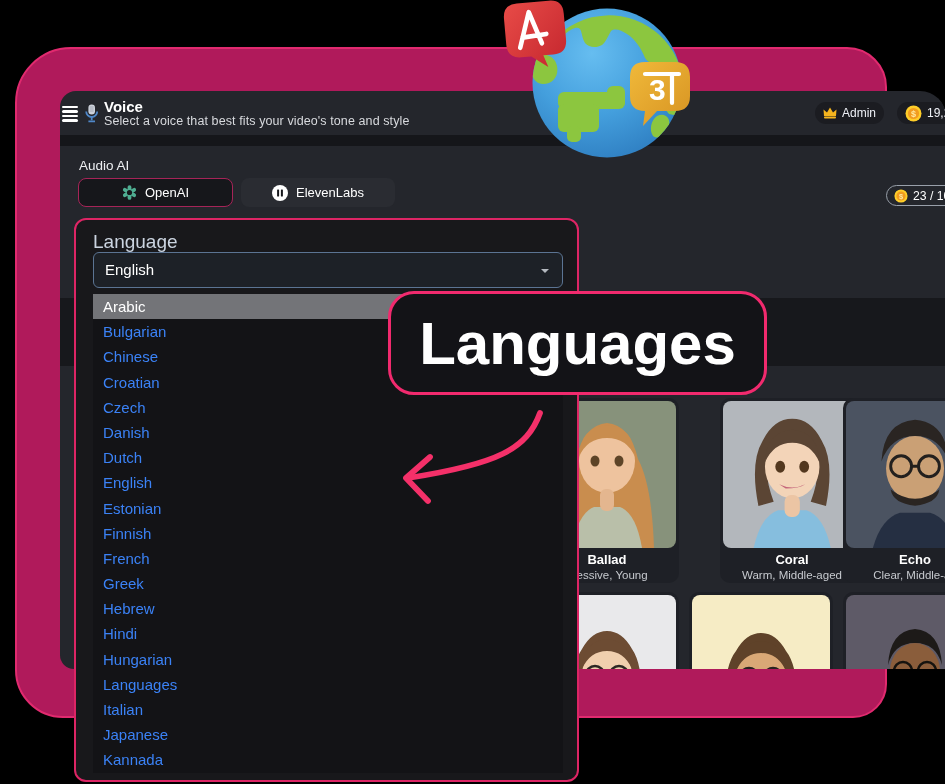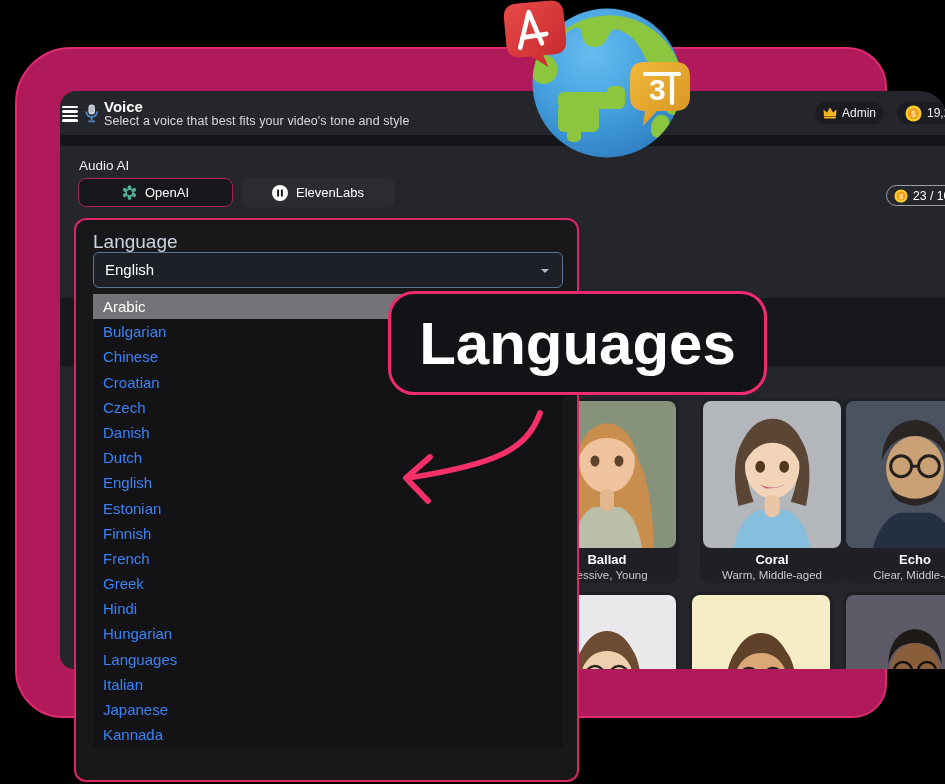--- a/index.html
+++ b/index.html
@@ -120,21 +120,21 @@
       <ellipse cx="69" cy="60" rx="28" ry="32" fill="#eec39e"></ellipse>
       <path d="M41 56 Q42 26 69 24 Q96 26 97 56 Q89 37 69 37 Q49 37 41 56 Z" fill="#c98d4e"></path>
       <ellipse cx="57" cy="60" rx="4.5" ry="5.5" fill="#5d4427"></ellipse>
       <ellipse cx="81" cy="60" rx="4.5" ry="5.5" fill="#5d4427"></ellipse>
       <path d="M34 147 Q40 112 56 106 L82 106 Q98 112 104 147 Z" fill="#b9bfa9"></path>
       <rect x="62" y="88" width="14" height="22" rx="6" fill="#e4b68f"></rect>
     </svg>
     <div class="nm">Ballad</div>
       <div class="ds">pressive, Young</div>
   </div>
-  <div class="abs card" style="left:640px;top:307px;height:185px">
+  <div class="abs card" style="left:660px;top:307px;height:185px">
     <svg width="138" height="147" viewBox="0 0 138 147">
       <rect width="138" height="147" fill="#b3b7bc"></rect>
       <g transform="translate(-6,-4) scale(1.09)">
       <path d="M38 100 Q30 60 42 40 Q52 20 69 20 Q86 20 96 40 Q108 60 100 100 L86 96 Q96 70 90 52 L48 52 Q42 70 52 96 Z" fill="#5b4534"></path>
       <ellipse cx="69" cy="64" rx="25" ry="29" fill="#f3d4b8"></ellipse>
       <path d="M44 60 Q45 32 69 30 Q93 32 94 60 Q86 42 69 42 Q52 42 44 60 Z" fill="#5b4534"></path>
       <ellipse cx="58" cy="64" rx="4.5" ry="5.5" fill="#53381f"></ellipse>
       <ellipse cx="80" cy="64" rx="4.5" ry="5.5" fill="#53381f"></ellipse>
       <path d="M57 80 Q69 86 81 80 Q75 84 63 84 Z" fill="#c4647a"></path>
       <path d="M32 147 Q38 110 56 104 L82 104 Q100 110 106 147 Z" fill="#86bede"></path>
@@ -210,20 +210,21 @@
       <div>Chinese</div>
       <div>Croatian</div>
     <div>Czech</div>
       <div>Danish</div>
       <div>Dutch</div>
       <div>English</div>
       <div>Estonian</div>
     <div>Finnish</div>
       <div>French</div>
       <div>Greek</div>
+      <div>Hebrew</div>
     <div>Hindi</div>
       <div>Hungarian</div>
       <div>Languages</div>
       <div>Italian</div>
     <div>Japanese</div>
       <div>Kannada</div>
   </div>
 </div>
 
 <div class="abs langbox">

